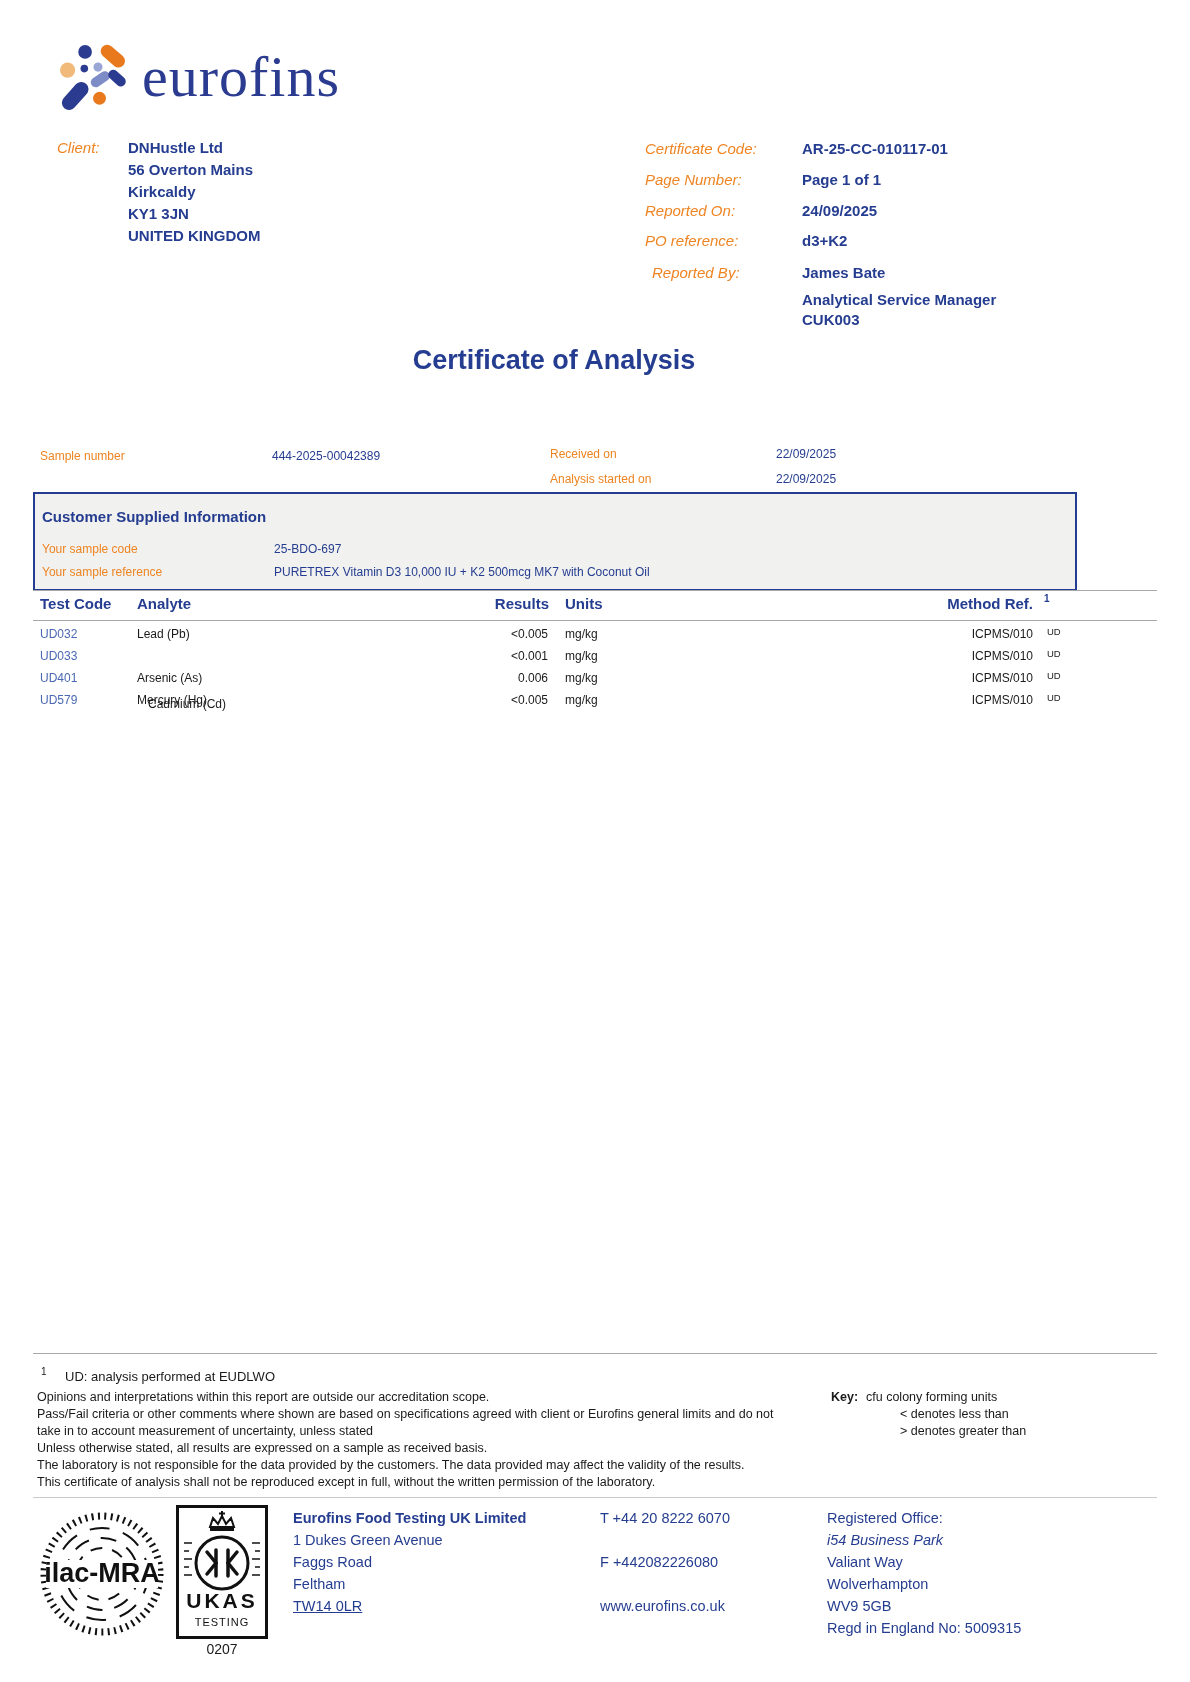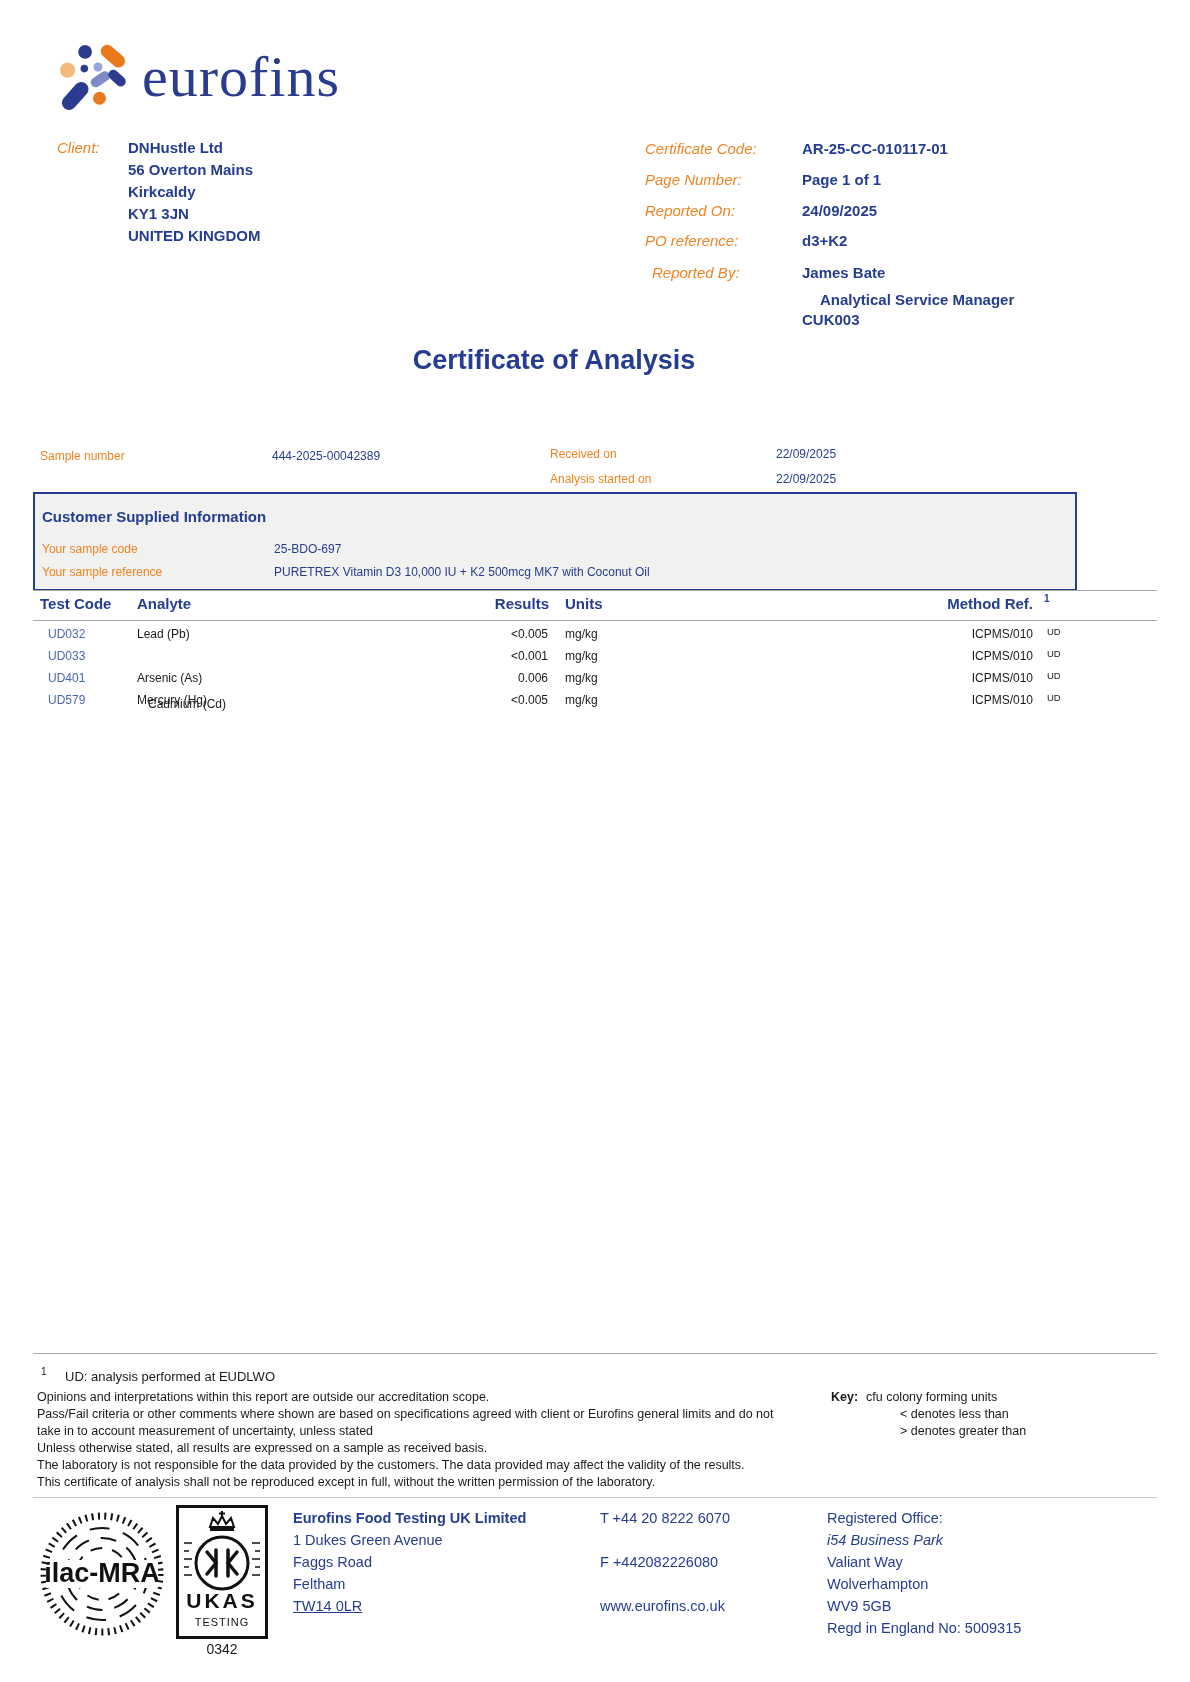--- a/index.html
+++ b/index.html
@@ -1,20 +1,20 @@
 <!DOCTYPE html>
 <html><head>
 <meta charset="utf-8">
 <style>
   html,body{margin:0;padding:0;background:#ffffff;}
   .page{position:relative;width:1190px;height:1682px;background:#fff;
         font-family:"Liberation Sans",sans-serif;overflow:hidden;}
   .abs{position:absolute;}
   .navy{color:#253D90;}
-  .codeblue{color:#4A67B2;margin-left:8px;}
+  .codeblue{color:#4A67B2;}
   .blk{color:#1a1a1a;}
   .b{font-weight:bold;}
   .lbl{color:#EE8422;font-weight:normal;font-style:italic;}
   .olbl{color:#EE8422;}
   .fs15{font-size:15px;}
   .fs14{font-size:12px;}
   .fs13{font-size:13px;}
   .fs12{font-size:12.5px;}
   .hline{position:absolute;height:1px;background:#A8A8A8;}
   .hline-light{position:absolute;height:1px;background:#C9C9C9;}
@@ -57,21 +57,21 @@
   <div class="abs lbl fs15" style="left:645px;top:140px;">Certificate Code:</div>
   <div class="abs navy b fs15" style="left:802px;top:140px;">AR-25-CC-010117-01</div>
   <div class="abs lbl fs15" style="left:645px;top:171px;">Page Number:</div>
   <div class="abs navy b fs15" style="left:802px;top:171px;">Page 1 of 1</div>
   <div class="abs lbl fs15" style="left:645px;top:202px;">Reported On:</div>
   <div class="abs navy b fs15" style="left:802px;top:202px;">24/09/2025</div>
   <div class="abs lbl fs15" style="left:645px;top:232px;">PO reference:</div>
   <div class="abs navy b fs15" style="left:802px;top:232px;">d3+K2</div>
   <div class="abs lbl fs15" style="left:652px;top:264px;">Reported By:</div>
   <div class="abs navy b fs15" style="left:802px;top:264px;">James Bate</div>
-  <div class="abs navy b fs15" style="left:802px;top:291px;margin-left:18px;">Analytical Service Manager</div>
+  <div class="abs navy b fs15" style="left:802px;top:291px;">Analytical Service Manager</div>
   <div class="abs navy b fs15" style="left:802px;top:311px;">CUK003</div>
 
   <div class="abs title" style="left:33px;top:345px;width:1042px;">Certificate of Analysis</div>
 
   <div class="abs olbl fs14" style="left:40px;top:449px;">Sample number</div>
   <div class="abs navy fs14" style="left:272px;top:449px;">444-2025-00042389</div>
   <div class="abs olbl fs14" style="left:550px;top:447px;">Received on</div>
   <div class="abs navy fs14" style="left:776px;top:447px;">22/09/2025</div>
   <div class="abs olbl fs14" style="left:550px;top:472px;">Analysis started on</div>
   <div class="abs navy fs14" style="left:776px;top:472px;">22/09/2025</div>
@@ -185,21 +185,21 @@
         <line x1="-6" y1="0" x2="-15" y2="-11"></line>
         <line x1="-6" y1="0" x2="-15" y2="11"></line>
         <line x1="6" y1="-13" x2="6" y2="13"></line>
         <line x1="6" y1="0" x2="15" y2="-11"></line>
         <line x1="6" y1="0" x2="15" y2="11"></line>
       </g>
     </g>
     <text x="46" y="103" text-anchor="middle" font-family="Liberation Sans, sans-serif" font-size="21" font-weight="bold" letter-spacing="3" fill="#111">UKAS</text>
     <text x="46" y="121" text-anchor="middle" font-family="Liberation Sans, sans-serif" font-size="11" letter-spacing="1" fill="#111">TESTING</text>
   </svg>
-  <div class="abs blk" style="left:176px;top:1641px;width:92px;text-align:center;font-size:14px;">0342</div>
+  <div class="abs blk" style="left:176px;top:1641px;width:92px;text-align:center;font-size:14px;">0207</div>
 
   <div class="abs ftr-navy b" style="left:293px;top:1507px;">Eurofins Food Testing UK Limited</div>
   <div class="abs ftr-navy" style="left:293px;top:1529px;">1 Dukes Green Avenue</div>
   <div class="abs ftr-navy" style="left:293px;top:1551px;">Faggs Road</div>
   <div class="abs ftr-navy" style="left:293px;top:1573px;">Feltham</div>
   <div class="abs ftr-navy" style="left:293px;top:1595px;text-decoration:underline;">TW14 0LR</div>
 
   <div class="abs ftr-navy" style="left:600px;top:1507px;">T  +44 20 8222 6070</div>
   <div class="abs ftr-navy" style="left:600px;top:1551px;">F  +442082226080</div>
   <div class="abs ftr-navy" style="left:600px;top:1595px;">www.eurofins.co.uk</div>

